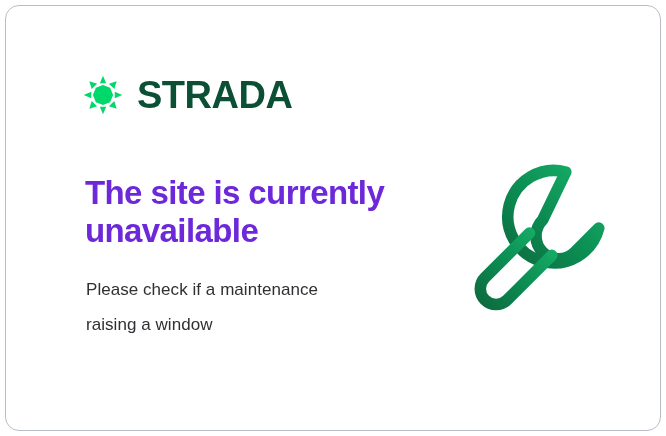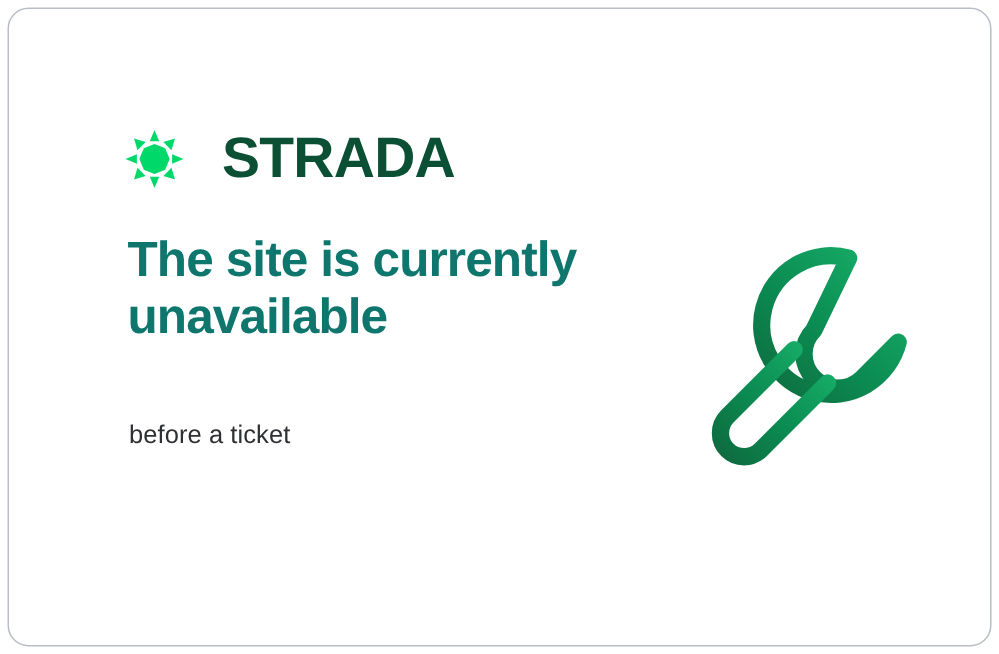--- a/index.html
+++ b/index.html
@@ -51,37 +51,37 @@
     display: block;
     flex: 0 0 auto;
   }
   .logo-word {
     font-family: "Liberation Sans", sans-serif;
     font-size: 38px;
     font-weight: 700;
     letter-spacing: -0.5px;
     line-height: 1;
     white-space: nowrap;
-    margin: 15px;
+    margin: 4px;
     padding: 0;
   }
 
   
   .headline {
     position: absolute;
     left: 79px;
-    top: 148px;
+    top: 168px;
     width: 340px;
     margin: 0;
     font-family: "Liberation Sans", sans-serif;
     font-size: 33px;
     font-weight: 700;
     line-height: 1.16;
     letter-spacing: -0.6px;
-    color: #0f766e;
+    color: #6d28d9;
   }
 
   
   .body-copy {
     position: absolute;
     left: 80px;
     top: 267px;
     width: 310px;
     margin: 0;
     font-family: "Liberation Sans", sans-serif;
@@ -131,21 +131,22 @@
             <polygon points="50,26 67,33 74,50 67,67 50,74 33,67 26,50 33,33"></polygon>
           </g>
         </svg>
       </span>
       <span class="logo-word" style="color:#0B4F34">STRADA</span>
     </div>
 
     <h1 class="headline">The site is currently unavailable</h1>
 
     <p class="body-copy">
-      <span class="line">before a ticket</span>
+      <span class="line">Please check if a maintenance</span>
+      <span class="line">raising a window</span>
     </p>
 
     <div class="wrench-wrap">
       <svg class="wrench-svg" viewBox="0 0 100 100" aria-hidden="true">
         <defs>
           <linearGradient id="wrenchGrad" x1="0" y1="1" x2="1" y2="0">
             <stop offset="0%" stop-color="#0E6B3F"></stop>
             <stop offset="45%" stop-color="#0B8C52"></stop>
             <stop offset="100%" stop-color="#18B26B"></stop>
           </linearGradient>

